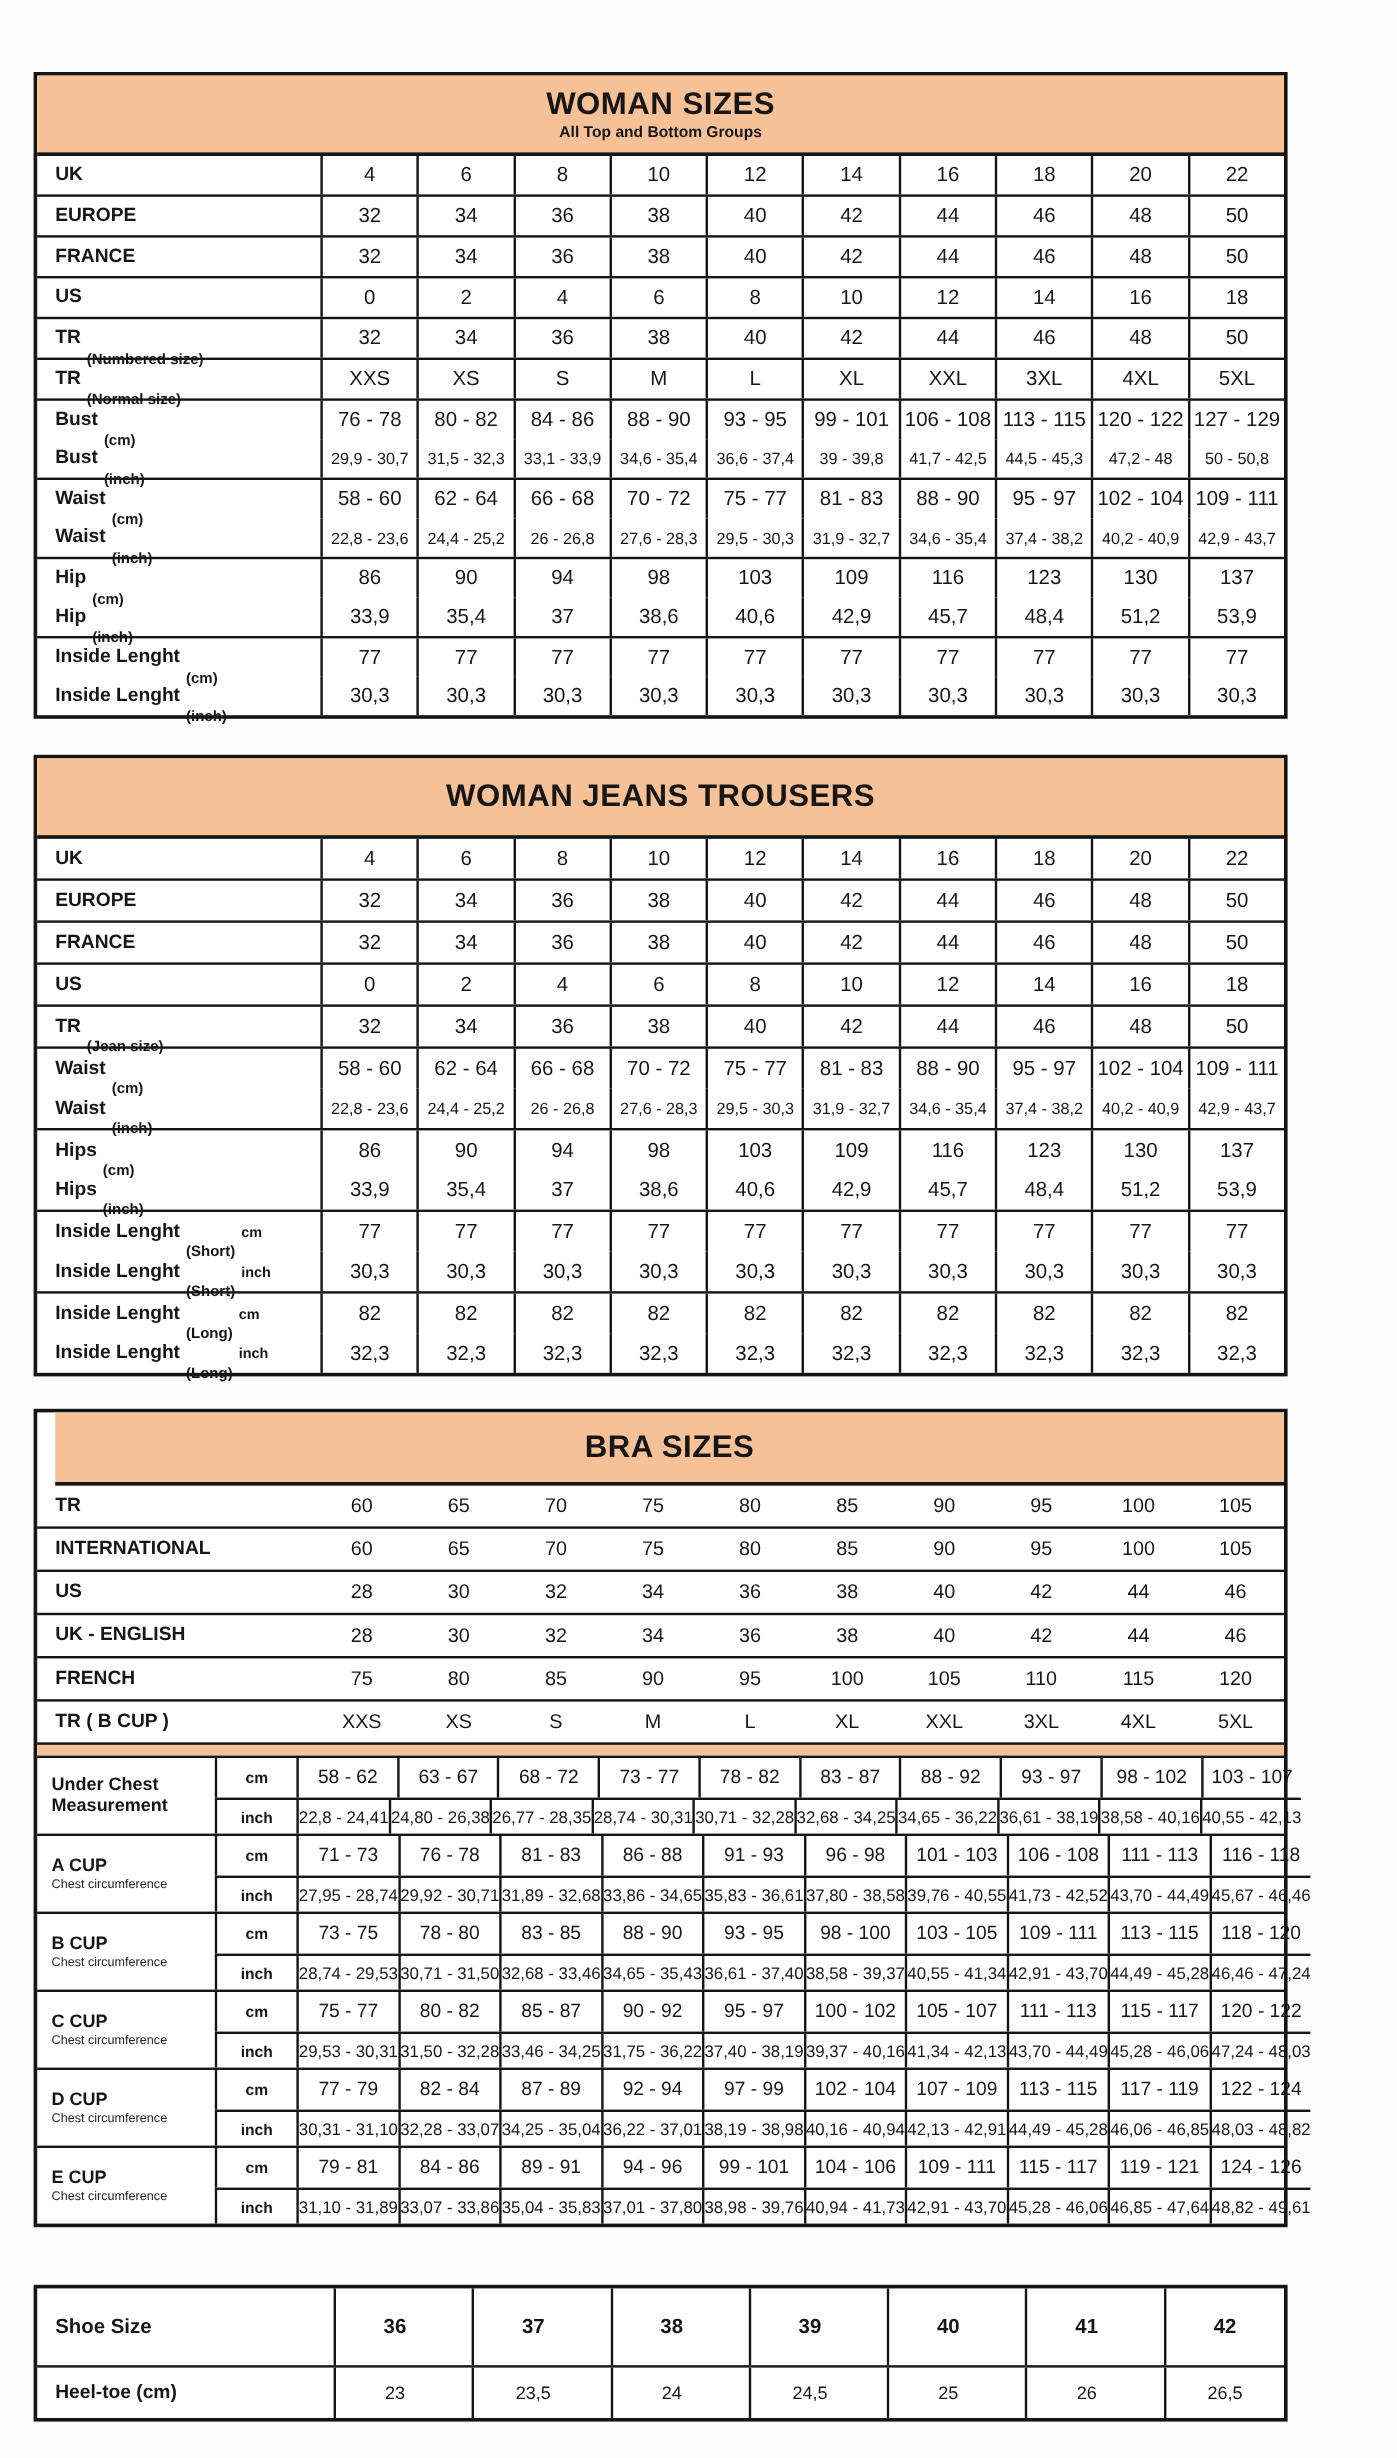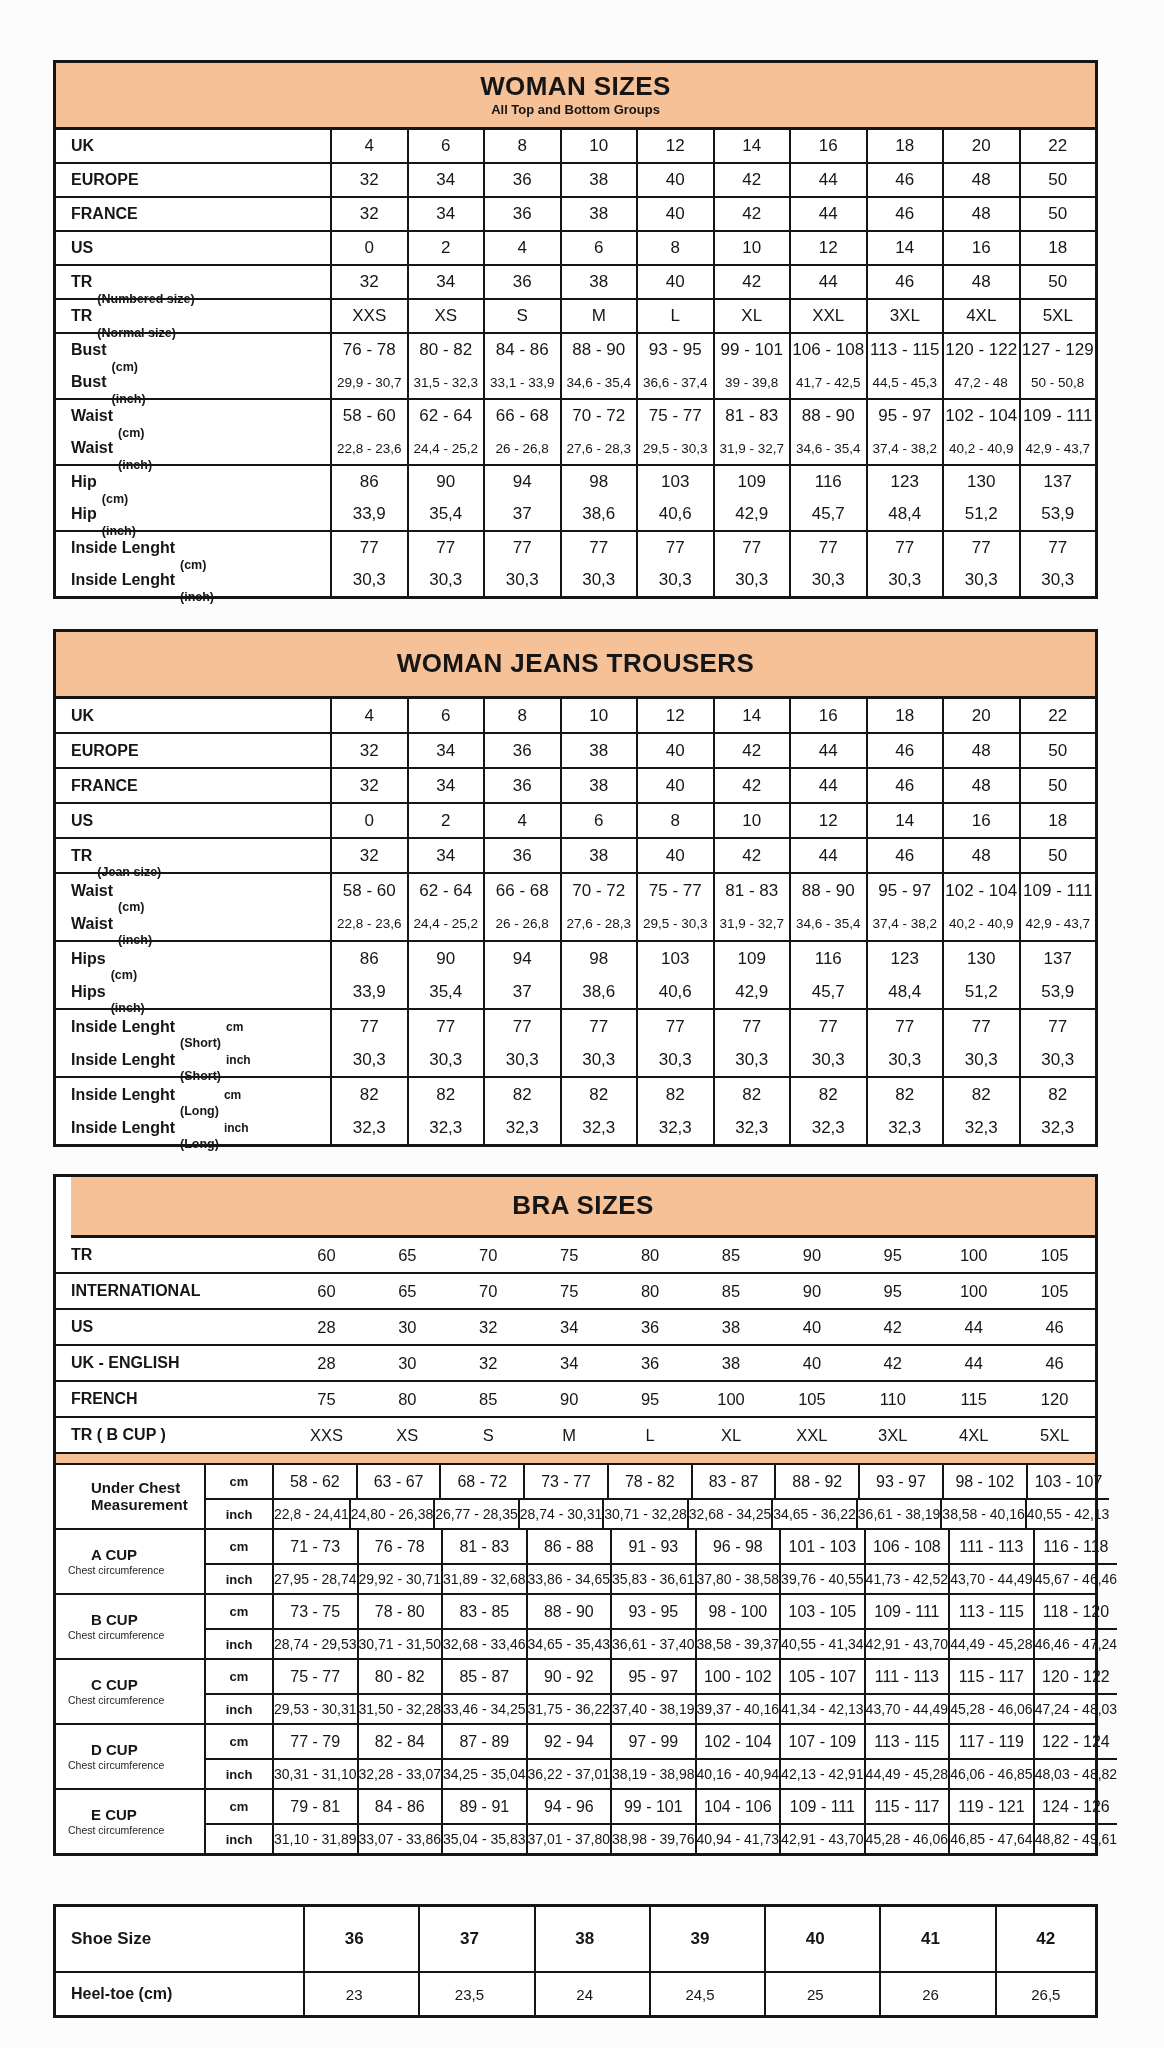--- a/index.html
+++ b/index.html
@@ -1,21 +1,21 @@
 <!DOCTYPE html>
 <html style="--peach: #f6c197; --bc: #151515; --bg: #fcfcfc; --tc: #161616;"><head>
 <meta charset="utf-8">
 <style>
   html,body{margin:0;padding:0;background:#ffffff;}
   .page{
     position:relative;
     width:1164px;
     height:2048px;
     box-sizing:border-box;
-    padding:60px 64px 0 53px;
+    padding:60px 64px 0 28px;
     background:var(--bg,#fcfcfc);
     font-family:"Liberation Sans",sans-serif;
     color:var(--tc,#161616);
   }
   .tbl{
     width:1045px;
     box-sizing:border-box;
     border:3px solid var(--bc,#151515);
     background:#ffffff;
   }
@@ -33,42 +33,42 @@
   .tbl-title{font-weight:bold;font-size:26px;letter-spacing:.4px;line-height:1.05;}
   .tbl-subtitle{font-weight:bold;font-size:13px;margin-top:2px;}
 
   
   .band-group{border-top:2px solid var(--bc,#151515);}
   .band-group:first-child{border-top:none;}
   .band-row{display:flex;height:32px;}
   .t2 .band-row{height:33px;}
   .cell{display:flex;align-items:center;justify-content:center;}
   .label-cell{
-    width:274px;box-sizing:border-box;flex:none;
+    width:236px;box-sizing:border-box;flex:none;
     justify-content:flex-start;padding-left:15px;gap:5px;white-space:nowrap;
   }
   .lab-main{font-weight:bold;font-size:16px;}
   .lab-paren{font-weight:bold;font-size:12.5px;margin-top:33px;}
   .lab-suffix{font-weight:bold;font-size:12px;}
   .val-cell{flex:1 1 0;border-left:2px solid var(--bc,#151515);font-size:17px;}
   .band-row.md .val-cell{font-size:13.5px;}
 
   
   .simple-row{display:flex;height:34px;border-top:2px solid var(--bc,#151515);}
   .simple-row:first-child{border-top:none;}
   .simple-label{width:230px;flex:none;box-sizing:border-box;display:flex;align-items:center;
     padding-left:15px;font-weight:bold;font-size:16px;white-space:nowrap;}
   .simple-val{flex:1 1 0;display:flex;align-items:center;justify-content:center;font-size:16.5px;}
 
   
   .grid-strip{height:9px;background:var(--peach,#f6c197);border-top:2px solid var(--bc,#151515);}
   .grid-group{display:flex;border-top:2px solid var(--bc,#151515);}
   .grid-label{width:148px;flex:none;box-sizing:border-box;padding:4px 4px 4px 12px;
     display:flex;flex-direction:column;justify-content:center;}
-  .g-label{font-weight:bold;font-size:15px;line-height:1.12;margin-left:23px;}
+  .g-label{font-weight:bold;font-size:15px;line-height:1.12;}
   .g-sub{font-size:10.5px;margin-top:1px;color:#242424;}
   .grid-rows{flex:1 1 0;display:flex;flex-direction:column;}
   .grid-row{display:flex;}
   .grid-row.cm{height:33px;}
   .grid-row.inch{height:28px;border-top:2px solid var(--bc,#151515);}
   .unit-cell{width:66px;flex:none;border-left:2px solid var(--bc,#151515);
     font-weight:bold;font-size:13px;display:flex;align-items:center;justify-content:center;}
   .g-val{flex:1 1 0;border-left:2px solid var(--bc,#151515);
     display:flex;align-items:center;justify-content:center;white-space:nowrap;}
   .grid-row.cm .g-val{font-size:16px;}

